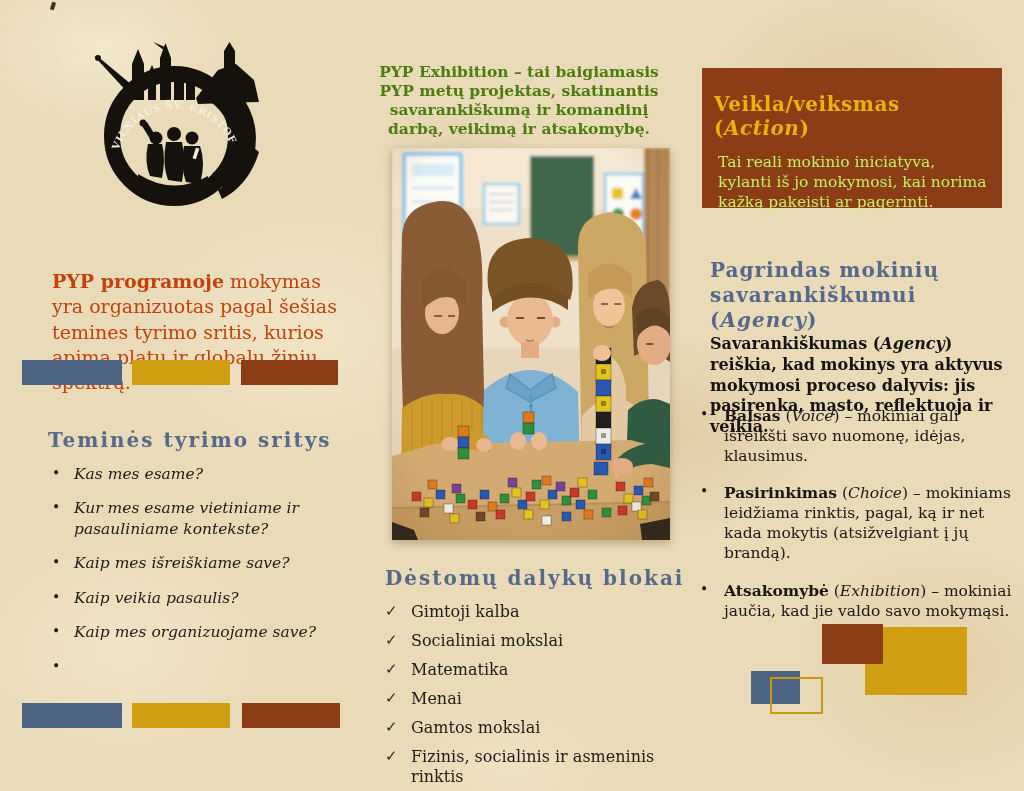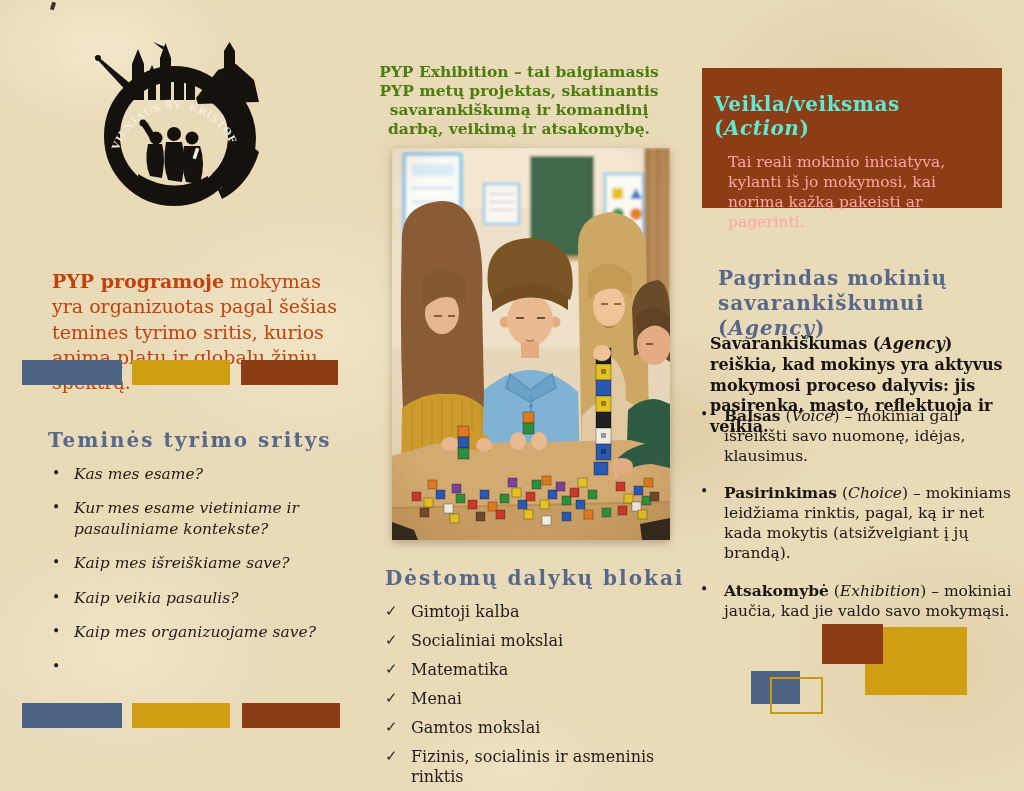--- a/index.html
+++ b/index.html
@@ -31,23 +31,23 @@
   #left-bullets .blt{width:22px;flex:0 0 22px;font-style:normal;font-size:14px;}
   
   #mid-lead{left:368px;top:46px;width:302px;text-align:center;font-weight:bold;font-size:15.5px;line-height:1.24;color:#4d7c0f;}
   #photo{left:392px;top:148px;width:278px;height:392px;box-shadow:0 3px 8px rgba(90,70,40,.35);}
   #mid-heading{left:385px;top:566px;width:300px;}
   #checklist{left:385px;top:602px;width:300px;list-style:none;margin:0;padding:0;}
   #checklist li{display:flex;margin-bottom:9px;font-size:16px;line-height:1.25;color:#201c18;}
   #checklist .chk{width:26px;flex:0 0 26px;font-size:15px;color:#2a2a26;}
   
   #action-box{left:702px;top:68px;width:300px;height:140px;background:#8d3d16;}
-  #action-title{margin:24px 0 0 12px;font-size:20px;font-weight:bold;color:#5eead4;letter-spacing:.5px;}
+  #action-title{margin:24px 0 0 12px;font-size:20px;font-weight:bold;color:#eab308;letter-spacing:.5px;}
   #action-title .it{font-style:italic;}
-  #action-body{margin:12px 14px 0 26px;font-size:15.5px;line-height:1.3;color:#fca5a5;}
+  #action-body{margin:12px 14px 0 16px;font-size:15.5px;line-height:1.3;color:#bef264;}
   #agency-heading{left:710px;top:258px;width:302px;letter-spacing:1px;}
   #agency-heading .it{font-style:italic;}
   #agency-lead{left:710px;top:318px;width:308px;font-weight:bold;font-size:16px;line-height:1.3;color:#171310;}
   #agency-lead .it{font-style:italic;}
   #agency-bullets{left:700px;top:406px;width:318px;list-style:none;margin:0;padding:0;}
   #agency-bullets li{display:flex;margin-bottom:17px;font-size:15.5px;line-height:1.28;color:#1c1814;}
   #agency-bullets .blt{width:24px;flex:0 0 24px;font-size:14px;}
   #agency-bullets b{font-weight:bold;}
   #agency-bullets .it{font-style:italic;}
   
@@ -363,21 +363,21 @@
       <span class="chk">✓</span>
       <span>Fizinis, socialinis ir asmeninis rinktis</span>
     </li>
 </ul>
 
 <div id="action-box" class="abs">
   <h2 id="action-title"><span>Veikla/veiksmas (</span><span class="it">Action</span><span>)</span></h2>
   <p id="action-body">Tai reali mokinio iniciatyva, kylanti iš jo mokymosi, kai norima kažką pakeisti ar pagerinti.</p>
 </div>
 
-<h2 id="agency-heading" class="abs heading" style="margin:8px"><span>Pagrindas mokinių savarankiškumui (</span><span class="it">Agency</span><span>)</span></h2>
+<h2 id="agency-heading" class="abs heading" style="margin:0"><span>Pagrindas mokinių savarankiškumui (</span><span class="it">Agency</span><span>)</span></h2>
 
 <p id="agency-lead" class="abs"><span>Savarankiškumas (</span><span class="it">Agency</span><span>) reiškia, kad mokinys yra aktyvus mokymosi proceso dalyvis: jis pasirenka, mąsto, reflektuoja ir veikia.</span></p>
 
 <ul id="agency-bullets" class="abs">
   <li>
     <span class="blt">•</span>
     <span><b>Balsas</b><span> (</span><span class="it">Voice</span><span>) – </span><span>mokiniai gali išreikšti savo nuomonę, idėjas, klausimus.</span></span>
   </li>
   <li>
     <span class="blt">•</span>

